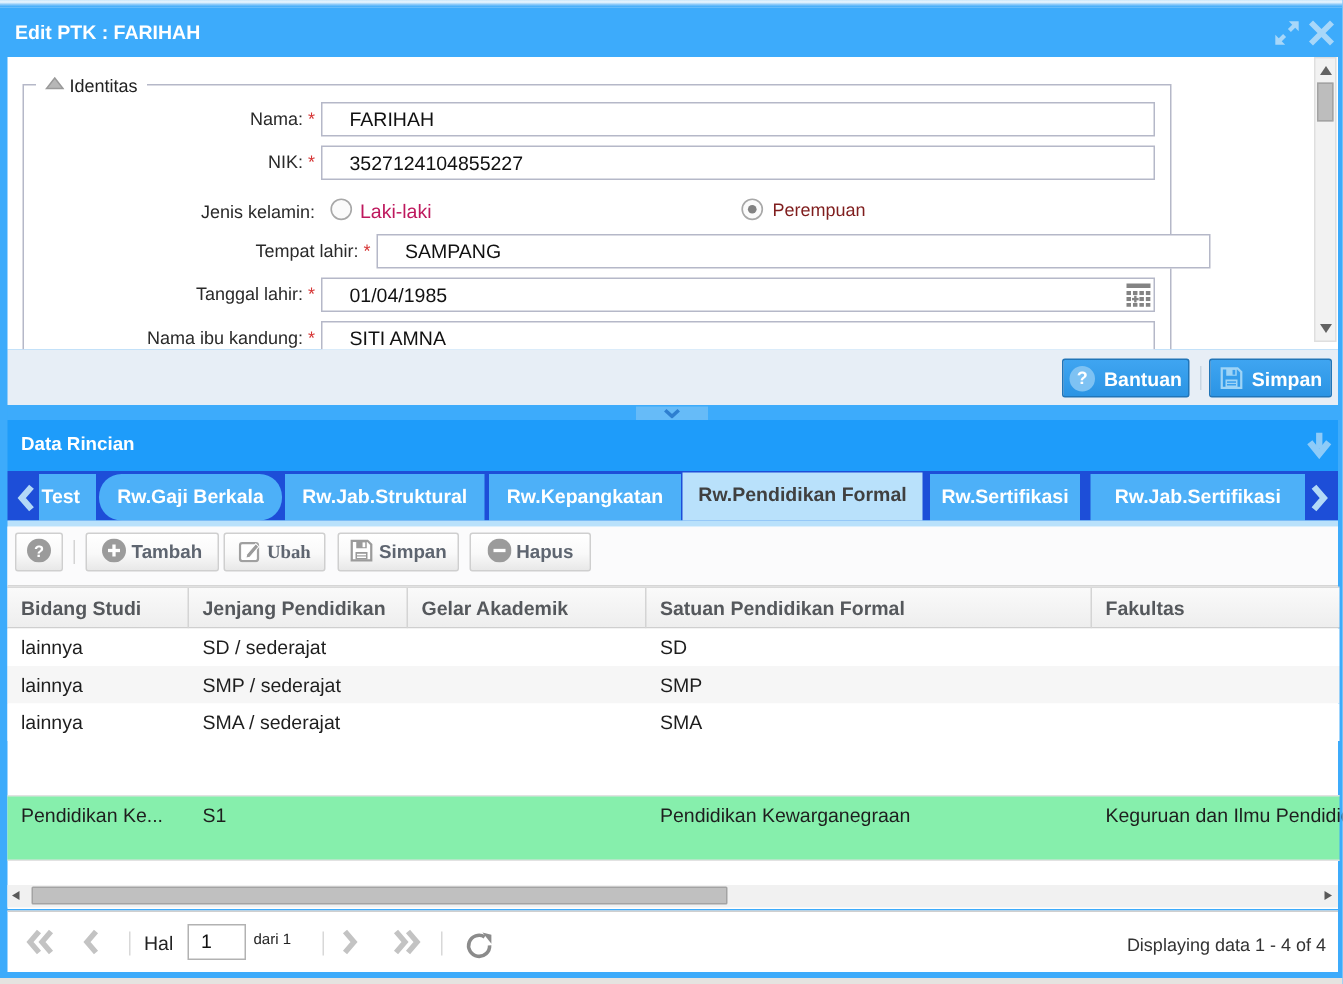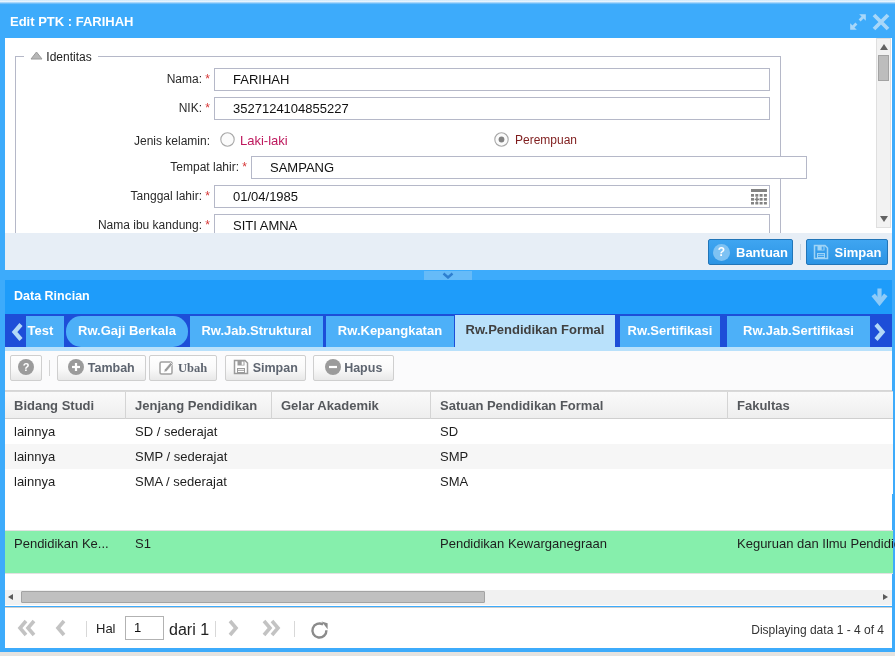--- a/index.html
+++ b/index.html
@@ -249,21 +249,21 @@
 <div class="abs" id="pbar">
   <svg class="abs" style="left:12px; top:11px;" width="20" height="18" viewBox="0 0 20 18">
       <path d="M9 2 L3 9 L9 16 M17 2 L11 9 L17 16" fill="none" stroke="#c3c3c3" stroke-width="3.6"></path>
     </svg>
   <svg class="abs" style="left:50px; top:11px;" width="12" height="18" viewBox="0 0 12 18">
       <path d="M9 2 L3 9 L9 16" fill="none" stroke="#c3c3c3" stroke-width="3.6"></path>
     </svg>
   <div class="psep" style="left:81px;"></div>
   <div style="position:absolute; left:91px; top:13px; font-size:13px; color:#222;">Hal</div>
   <div id="pinput">1</div>
-  <div style="position:absolute; left:164px; top:13px; font-size:16px; color:#222;">dari 1</div>
+  <div style="position:absolute; left:164px; top:13px; font-size:10px; color:#222;">dari 1</div>
   <div class="psep" style="left:210px;"></div>
   <svg class="abs" style="left:222px; top:11px;" width="12" height="18" viewBox="0 0 12 18">
       <path d="M3 2 L9 9 L3 16" fill="none" stroke="#c3c3c3" stroke-width="3.6"></path>
     </svg>
   <svg class="abs" style="left:256px; top:11px;" width="20" height="18" viewBox="0 0 20 18">
       <path d="M3 2 L9 9 L3 16 M11 2 L17 9 L11 16" fill="none" stroke="#c3c3c3" stroke-width="3.6"></path>
     </svg>
   <div class="psep" style="left:289px;"></div>
   <svg style="position:absolute; left:305px; top:13px;" width="19" height="19" viewBox="0 0 19 19">
     <path d="M13.1 3.6 A7 7 0 1 0 16.4 9.2" fill="none" stroke="#8b8b8b" stroke-width="2.4"></path>

